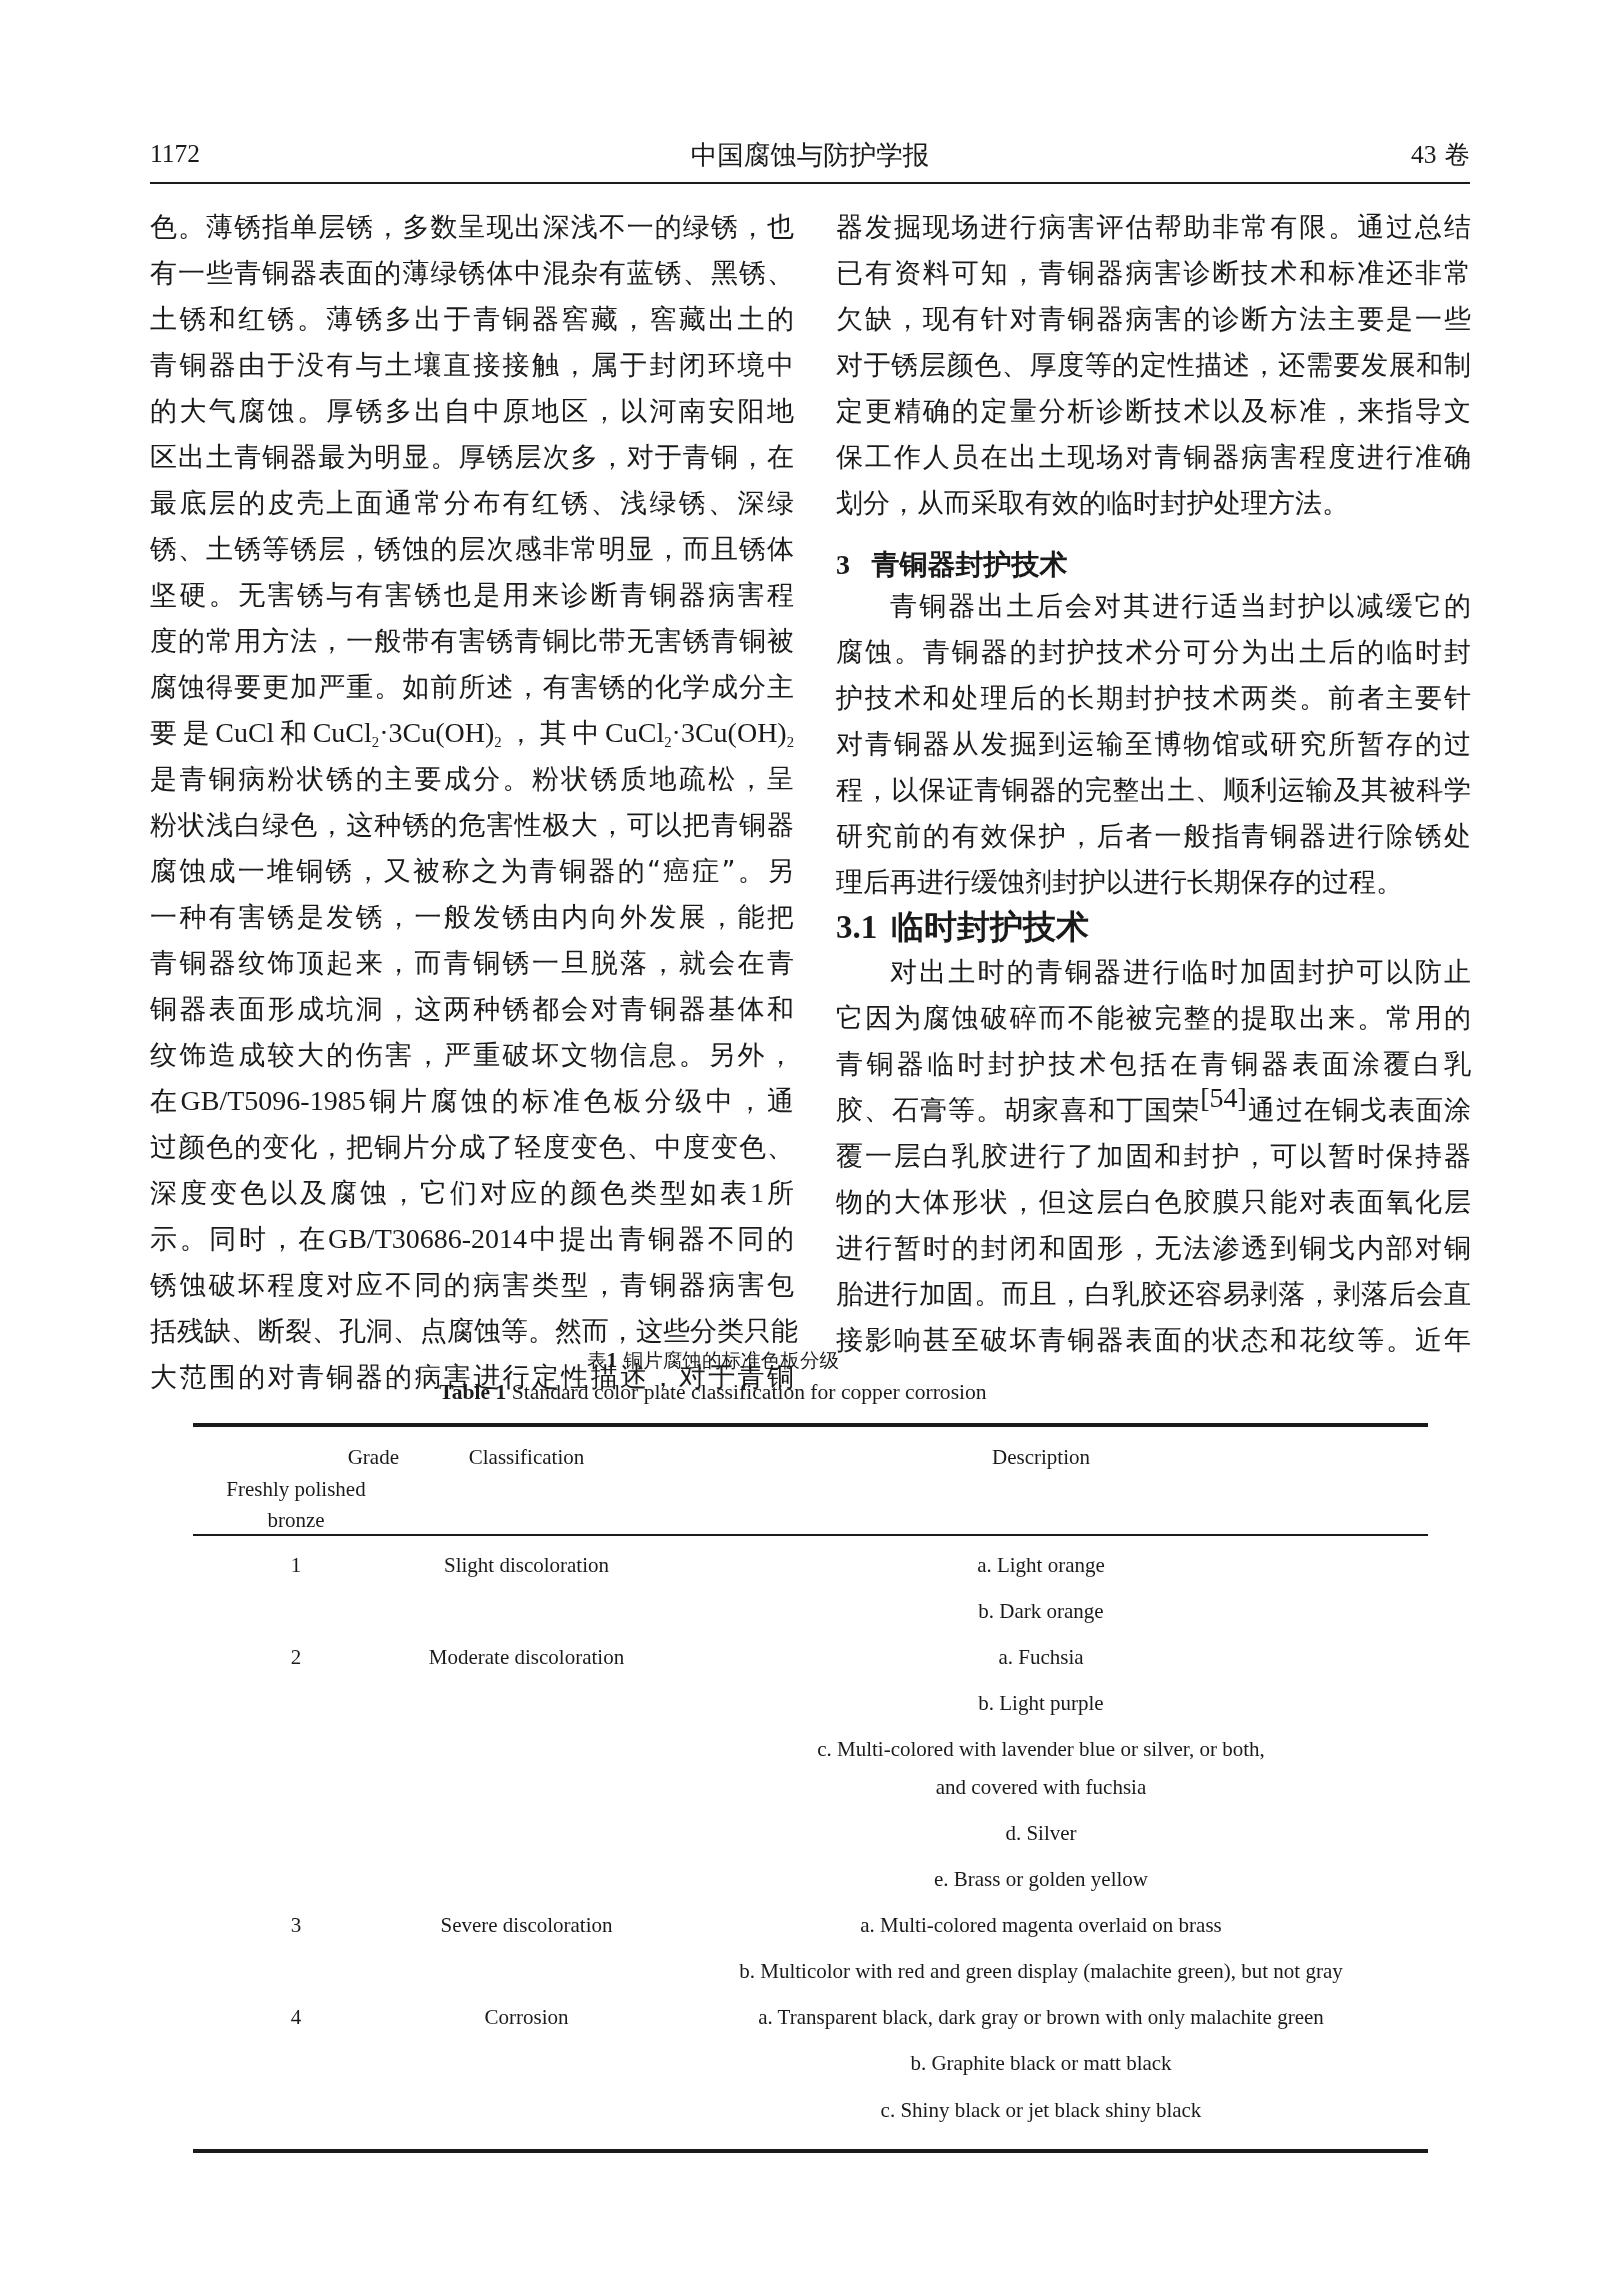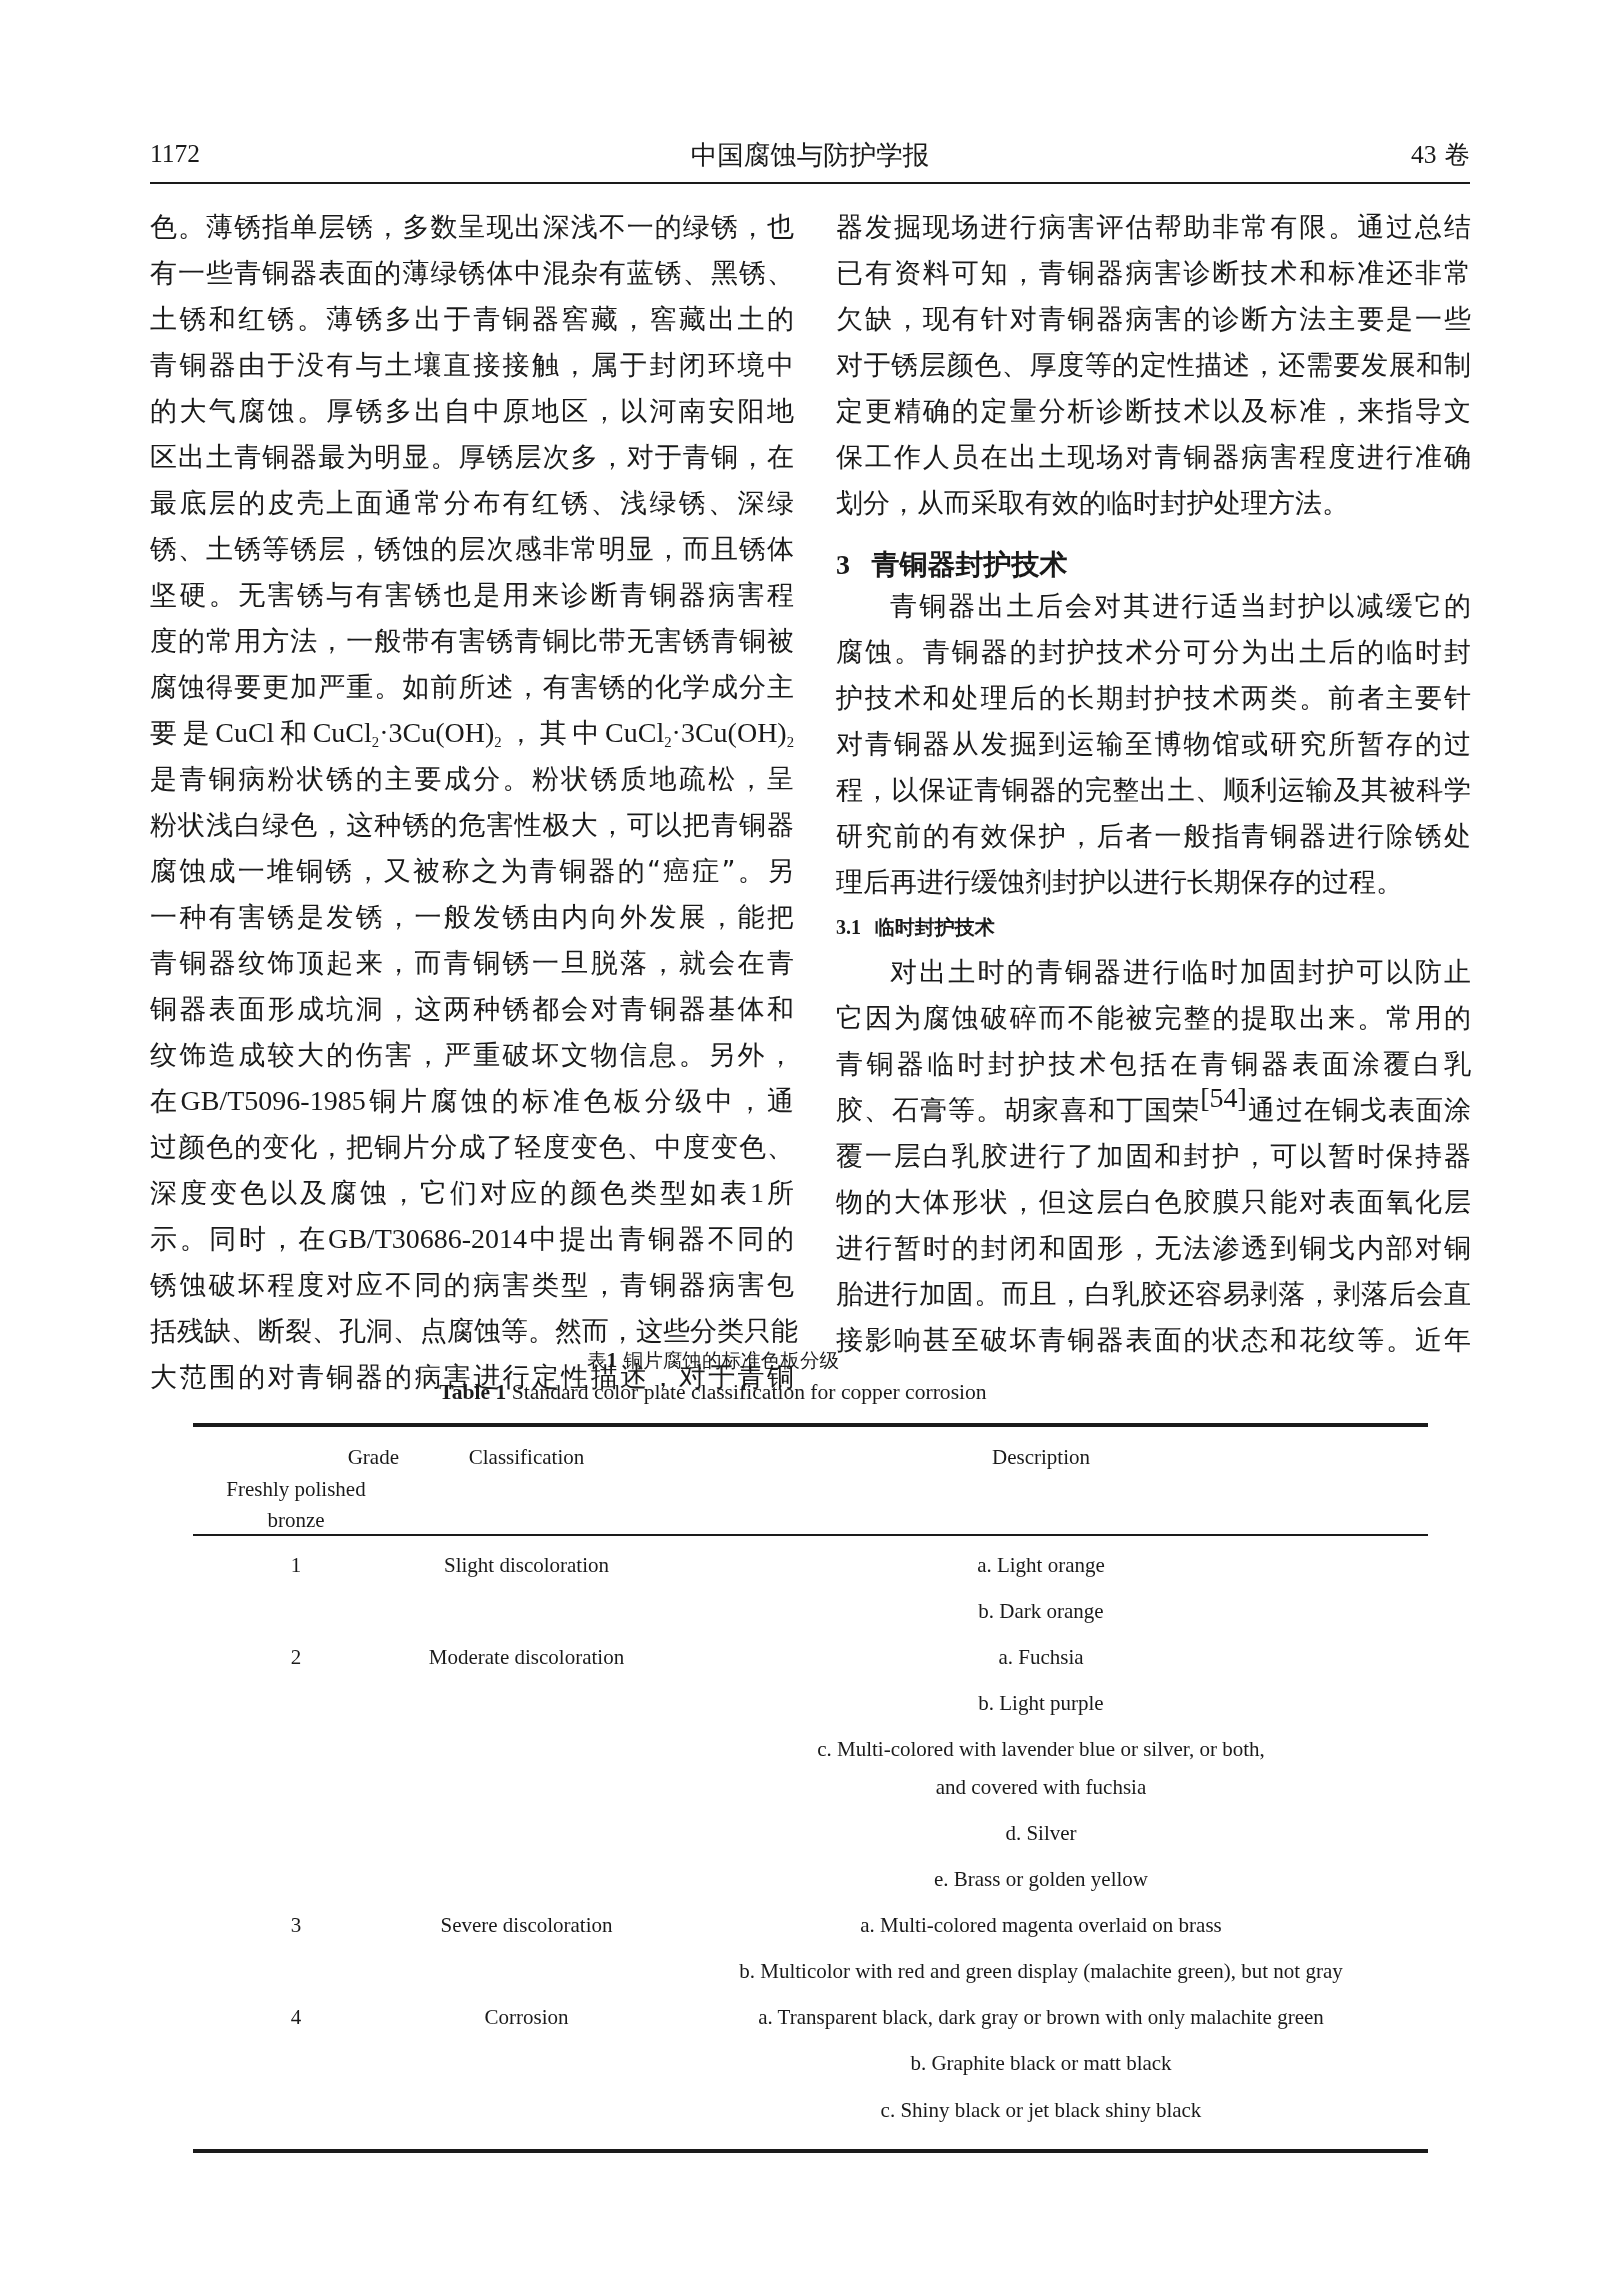--- a/index.html
+++ b/index.html
@@ -25,21 +25,21 @@
   .col-left { left: 150px; }
   .col-right { left: 836px; width: 635px; }
   .col .ln { display: block; height: 46px; white-space: nowrap; overflow: visible; text-align-last: justify; }
   .col .ln.last { text-align-last: left; }
   .col .ln.indent { padding-left: 54px; }
   .lat { font-family: "Liberation Serif", serif; font-size: 28px; }
   sub { font-size: 14.7px; vertical-align: -4.9px; line-height: 0; }
   sup { font-size: 13.7px; vertical-align: 11.8px; line-height: 0; margin-top: 24px; }
   .h2 { font-weight: bold; font-size: 28px; height: 55px !important; line-height: 74px; text-align-last: left !important; margin-top: 2px; }
   .h2 .num { font-family: "Liberation Serif", serif; margin-right: 21.6px; }
-  .h3 { font-weight: bold; font-size: 20px; height: 44px !important; line-height: 44px; text-align-last: left !important; }
+  .h3 { font-weight: bold; font-size: 33px; height: 44px !important; line-height: 44px; text-align-last: left !important; }
   .h3 .num { font-family: "Liberation Serif", serif; margin-right: 13.7px; }
 
   .caption { position: absolute; left: 0; width: 1426px; text-align: center; }
   .cap-cn { top: 1347px; font-family: "DejaVu Sans", sans-serif; font-size: 19.6px; }
   .cap-cn b { font-family: "Liberation Serif", serif; font-size: 21.6px; }
   .cap-en { top: 1380px; font-family: "Liberation Serif", serif; font-size: 21.6px; }
   .rule-thick { position: absolute; left: 193px; width: 1235px; height: 3.9px; background: #1a1a1a; }
   .rule-thin { position: absolute; left: 193px; width: 1235px; height: 2px; background: #1a1a1a; }
   .cell { position: absolute; text-align: center; font-family: "Liberation Serif", serif; font-size: 21px; line-height: 29px; white-space: nowrap; }
   .c-grade { left: 193px; width: 206px; }

